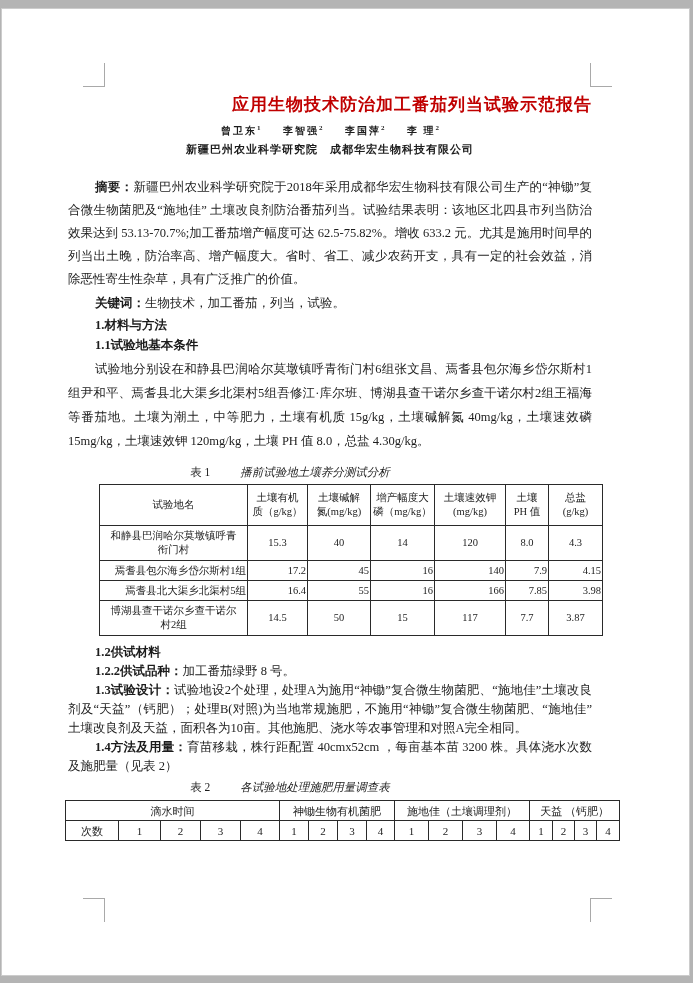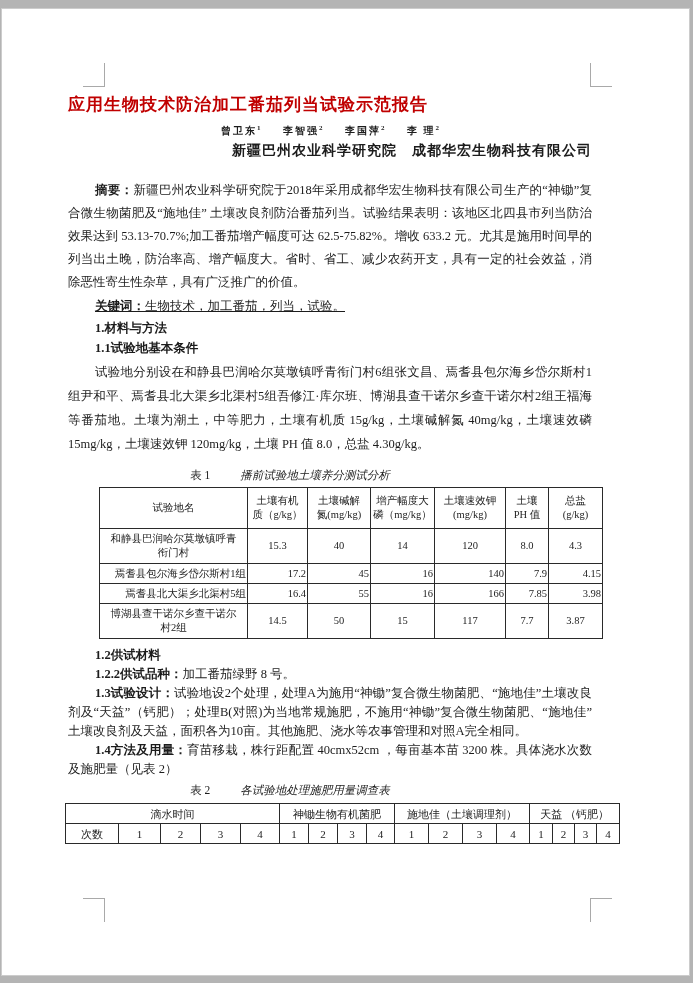--- a/index.html
+++ b/index.html
@@ -15,31 +15,31 @@
   }
   
   .crop{position:absolute;width:21px;height:23px;}
   .crop.tl{left:81px;top:54px;border-right:1px solid #a9a9a9;border-bottom:1px solid #a9a9a9;}
   .crop.tr{left:588px;top:54px;border-left:1px solid #a9a9a9;border-bottom:1px solid #a9a9a9;}
   .crop.bl{left:81px;top:889px;border-right:1px solid #a9a9a9;border-top:1px solid #a9a9a9;}
   .crop.br{left:588px;top:889px;border-left:1px solid #a9a9a9;border-top:1px solid #a9a9a9;}
 
   .content{position:absolute;left:66px;top:0;width:524px;}
 
-  .title{margin:84px 0 0 0;text-align:left;font-size:17px;line-height:24px;
+  .title{margin:84px 0 0 0;text-align:right;font-size:17px;line-height:24px;
          font-weight:bold;color:#c00000;letter-spacing:1px;}
   .authors{margin-top:7px;text-align:center;font-size:10px;font-weight:bold;letter-spacing:2px;}
   .authors .author{margin:0 9px;white-space:nowrap;}
   .authors sup{font-size:7px;letter-spacing:0;}
-  .affiliation{margin-top:4px;text-align:right;font-size:14px;font-weight:bold;letter-spacing:1px;}
+  .affiliation{margin-top:4px;text-align:center;font-size:11px;font-weight:bold;letter-spacing:1px;}
 
   .para{font-size:12.5px;line-height:23px;text-align:justify;text-indent:27px;margin:0;}
   .para .lbl{font-weight:bold;}
   .abstract{margin-top:19px;}
-  .keywords{margin-top:1px;text-decoration:underline;}
+  .keywords{margin-top:1px;}
   .hd{font-size:12.5px;font-weight:bold;line-height:20px;text-indent:27px;margin:0;}
   .p11{line-height:24px;margin-top:2px;}
 
   .tcap{font-size:11.5px;text-align:center;margin:12px 80px 4px 0;}
   .tcap .cap-title{margin-left:30px;font-style:italic;}
   .tcap2{margin-top:4px;margin-bottom:5px;}
 
   table{border-collapse:collapse;table-layout:fixed;}
   td{border:1px solid #2a2a2a;text-align:center;vertical-align:middle;
      font-size:10.5px;line-height:14px;padding:2px 1px;white-space:pre-line;}

